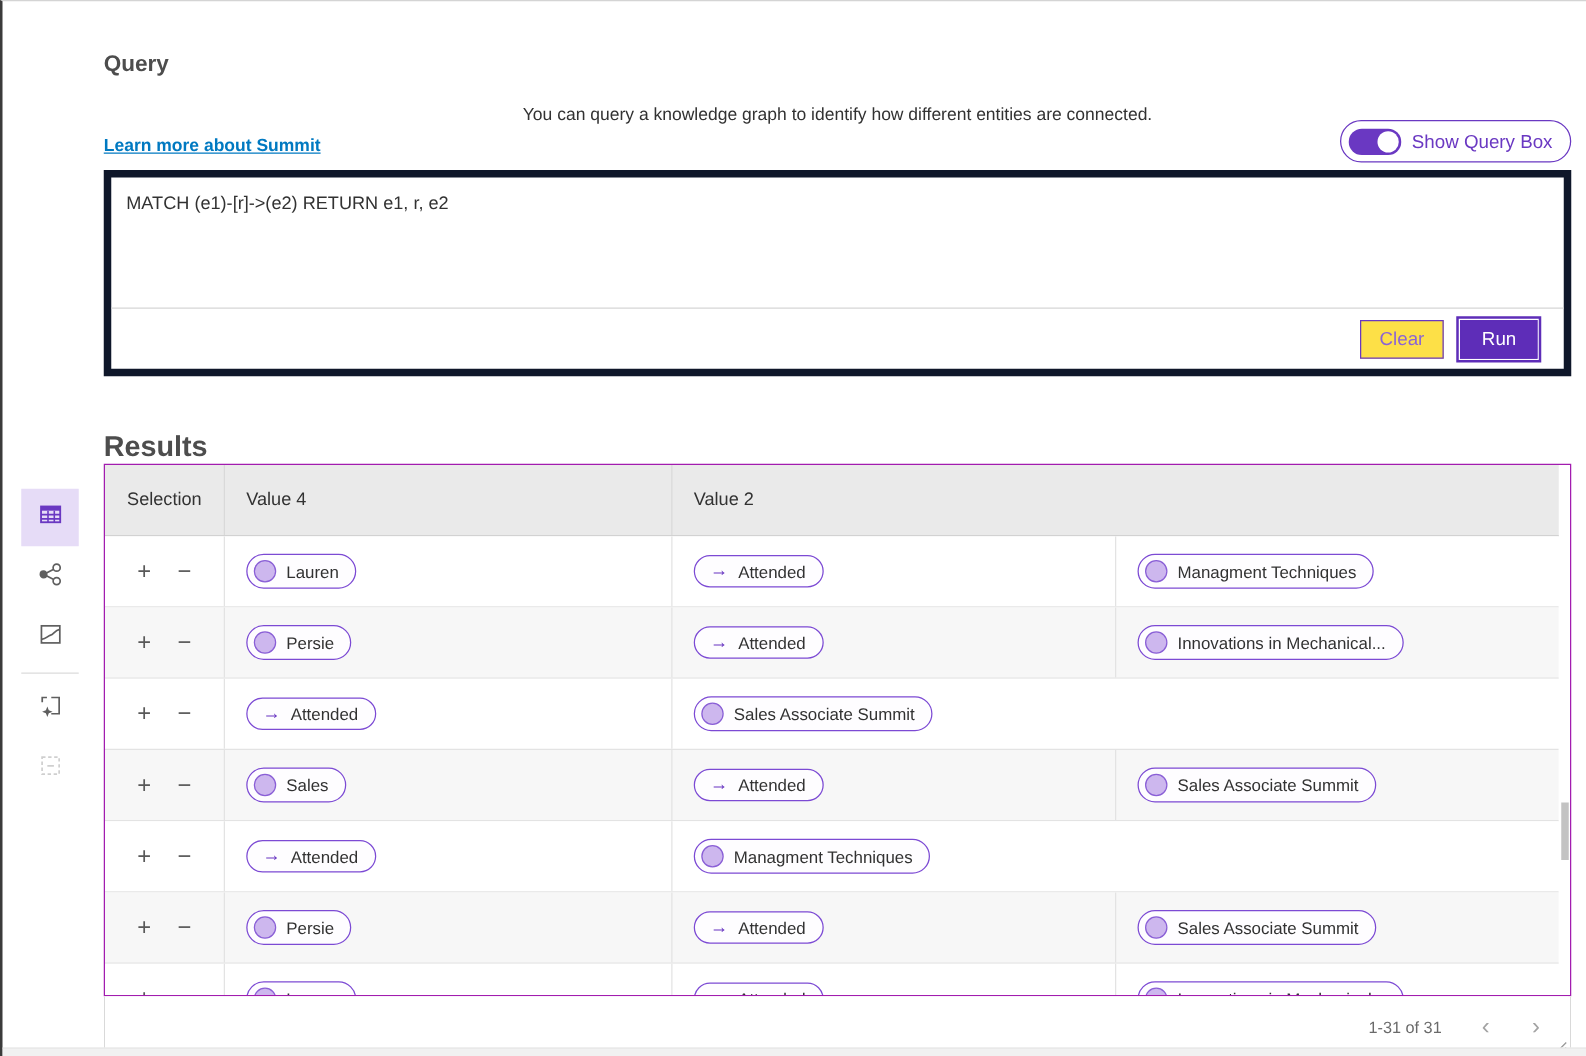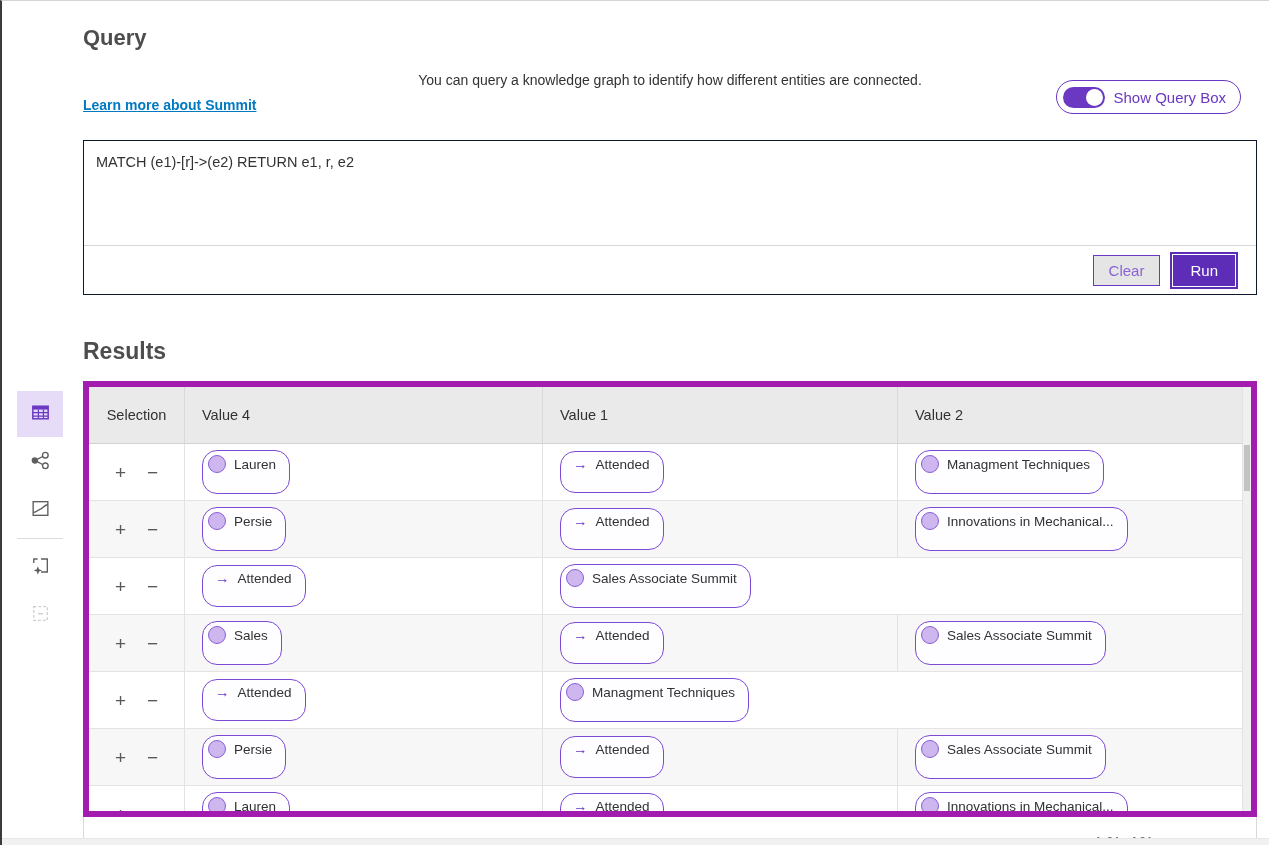--- a/index.html
+++ b/index.html
@@ -16,56 +16,56 @@
   }
   
   .rail{position:absolute; left:15px; top:390px; display:flex; flex-direction:column; align-items:center; gap:2px;}
   .rail-item{width:46px;height:46px;display:flex;align-items:center;justify-content:center;color:#5f5f5f;cursor:pointer;}
   .rail-item.active{background:#e6dcf7;color:var(--accent);}
   .rail-item.disabled{color:#cfcfcf;}
   .rail-divider{width:46px;height:1px;background:#dcdcdc;margin:3px 0;}
   .rail-item svg{width:21px;height:21px;}
   
   .main{margin-left:81px; width:1174px; position:relative;}
-  .page-title{font-size:22px;font-weight:700;color:var(--heading);margin-top:24px;}
+  .page-title{font-size:18px;font-weight:700;color:var(--heading);margin-top:40px;}
   .desc{font-size:14px;margin-top:21px;text-align:center;}
   .learn-link{display:inline-block;margin-top:9px;font-size:14px;font-weight:700;color:var(--link-blue);text-decoration:underline;cursor:pointer;}
   
   .toggle-pill{
-    position:absolute; top:55px; right:16px; height:34px;
+    position:absolute; top:55px; right:0; height:34px;
     border:1px solid var(--accent); border-radius:18px;
     display:flex; align-items:center; gap:8px; padding:0 14px 0 6px; cursor:pointer; background:#fff;
   }
   .switch{width:42px;height:21px;border-radius:11px;background:var(--accent);position:relative;}
   .switch .knob{position:absolute;top:2px;right:2px;width:17px;height:17px;border-radius:50%;background:#fff;}
   .toggle-label{color:var(--accent);font-size:15px;}
   
-  .query-box{margin-top:26px;border:1px solid #0f172a;background:#fff;}
+  .query-box{margin-top:10px;border:6px solid #0f172a;background:#fff;}
   .query-input{height:105px;padding:13px 12px;font-size:14.5px;color:var(--text);position:relative;border-bottom:1px solid #d6d6d6;cursor:text;white-space:pre-wrap;}
   .resize-handle{position:absolute;right:3px;bottom:3px;}
   .query-actions{height:48px;display:flex;align-items:center;justify-content:flex-end;gap:13px;padding-right:21px;}
-  .btn{font-family:inherit;font-size:15px;cursor:pointer;background:#e5e5e5;}
+  .btn{font-family:inherit;font-size:15px;cursor:pointer;background:#fde047;}
   .btn-clear{border:1px solid var(--accent);color:#8a63d6;padding:6px 15px;}
   .btn-run{background:var(--accent-fill);border:1px solid var(--accent-fill);color:#fff;padding:6px 16px;outline:2px solid var(--accent-fill);outline-offset:1px;}
   
   .results-title{font-size:23px;font-weight:700;color:var(--heading);margin-top:43px;}
-  .results-table{margin-top:16px;border:6px solid #a21caf;display:flex;}
+  .results-table{border:1px solid #a21caf;display:flex;align-items:center;}
   .table-main{flex:1;min-width:0;}
   .thead{display:grid;grid-template-columns:96px 358px 355px 1fr;background:#eaeaea;height:57px;border-bottom:1px solid #d2d2d2;}
   .th{display:flex;align-items:center;font-size:14.5px;color:var(--text);padding-left:17px;border-right:1px solid #d9d9d9;}
   .th:first-child{justify-content:center;padding-left:0;}
   .th:last-child{border-right:none;}
   .tbody{height:367px;overflow:hidden;}
   .trow{display:grid;grid-template-columns:96px 358px 355px 1fr;height:57px;align-items:center;border-bottom:1px solid #e3e3e3;background:#fff;}
   .trow.alt{background:#f7f7f7;}
   .cell{padding-left:17px;border-right:1px solid #e3e3e3;height:100%;display:flex;align-items:center;}
   .cell:last-child{border-right:none;}
   .sel-cell{justify-content:center;gap:21px;padding-left:0;}
   .sel-btn{color:#595959;font-size:19px;font-weight:300;cursor:pointer;line-height:1;}
-  .pill{display:inline-flex;align-items:center;gap:8px;border:1px solid #7c4ad4;border-radius:15px;padding:4px 13px 20px 5px;background:#fefdff;font-size:13.5px;color:var(--text);cursor:pointer;white-space:nowrap;}
+  .pill{display:inline-flex;align-items:center;gap:8px;border:1px solid #7c4ad4;border-radius:15px;padding:4px 13px 4px 5px;background:#fefdff;font-size:13.5px;color:var(--text);cursor:pointer;white-space:nowrap;}
   .dot{width:18px;height:18px;border-radius:50%;background:var(--entity-fill);border:1px solid var(--entity-stroke);flex:none;}
   .pill.rel{padding-left:12px;}
   .arrow{color:var(--accent);font-size:14.5px;}
   .v-scroll{width:9px;background:#f0f0f0;border-left:1px solid #e3e3e3;position:relative;}
   .v-thumb{position:absolute;top:58px;left:1px;right:1px;height:46px;background:#c3c3c3;cursor:pointer;}
   
   .results-footer{height:49px;border:1px solid #d9d9d9;border-top:none;border-radius:0 0 5px 5px;display:flex;align-items:center;justify-content:flex-end;gap:30px;padding-right:22px;background:#fff;}
   .range-label{font-size:13px;color:#6a6a6a;}
   .pg-btn{color:#a3a3a3;font-size:19px;cursor:pointer;line-height:1;padding:0 2px;}
   .bottom-strip{position:absolute;left:0;right:0;bottom:0;height:7px;background:#f1f1f1;border-top:1px solid #e6e6e6;}
@@ -146,21 +146,20 @@
   </div>
 
   
   <h2 class="results-title">Results</h2>
 
   <div class="results-table">
     <div class="table-main">
       <div class="thead">
         <div class="th">Selection</div>
         <div class="th">Value 4</div>
-        <div class="th">Value 1</div>
         <div class="th">Value 2</div>
       </div>
       <div class="tbody">
           <div class="trow">
     <div class="cell sel-cell">
       <span class="sel-btn">+</span>
       <span class="sel-btn">−</span>
     </div>
     <div class="cell">
       <span class="pill">

